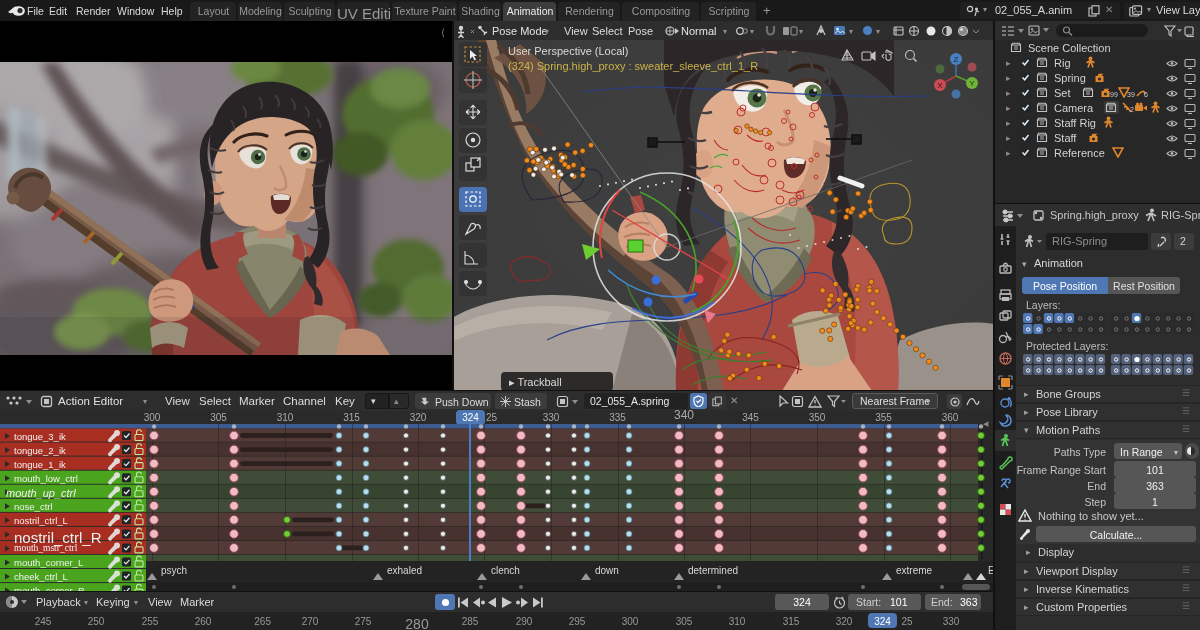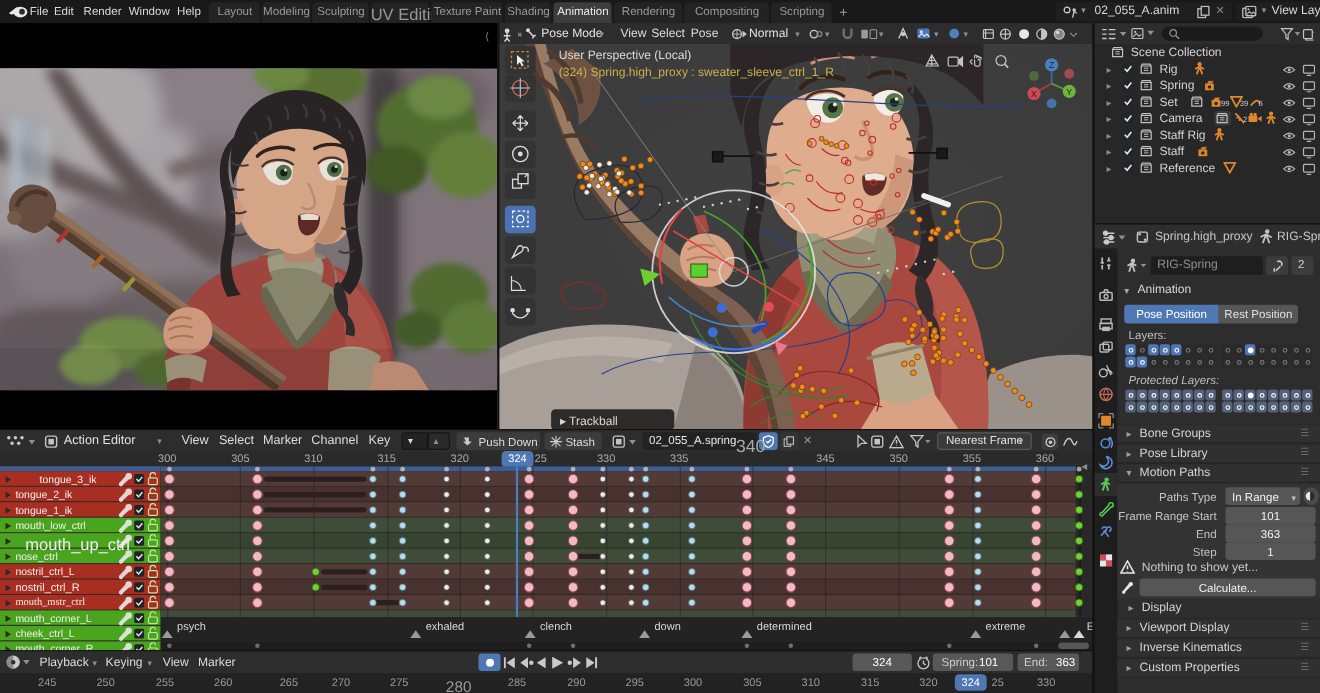--- a/index.html
+++ b/index.html
@@ -986,21 +986,21 @@
         <circle cx="153.39999999999998" cy="125.5" r="1.7" fill="none" stroke="#7a7a7a" stroke-width="1"></circle>
         <rect x="158.6" y="120" width="9.4" height="10" rx="2" fill="#2a2a2a"></rect>
         <circle cx="163.79999999999998" cy="125.5" r="1.7" fill="none" stroke="#7a7a7a" stroke-width="1"></circle>
         <rect x="169.0" y="120" width="9.4" height="10" rx="2" fill="#2a2a2a"></rect>
         <circle cx="174.2" cy="125.5" r="1.7" fill="none" stroke="#7a7a7a" stroke-width="1"></circle>
         <rect x="179.4" y="120" width="9.4" height="10" rx="2" fill="#2a2a2a"></rect>
         <circle cx="184.6" cy="125.5" r="1.7" fill="none" stroke="#7a7a7a" stroke-width="1"></circle>
         <rect x="189.8" y="120" width="9.4" height="10" rx="2" fill="#2a2a2a"></rect>
         <circle cx="195.0" cy="125.5" r="1.7" fill="none" stroke="#7a7a7a" stroke-width="1"></circle>
       </svg>
-      <span style="left:32px;top:136px;color:#bdbdbd;font-size:10.5px;white-space:nowrap;font-style:italic;">Protected Layers:</span>
+      <span style="left:32px;top:136px;color:#bdbdbd;font-size:10.5px;white-space:nowrap;">Protected Layers:</span>
       <svg style="left:0;top:0" width="206" height="426" viewBox="0 0 206 426">
         <rect x="29.0" y="150" width="9.4" height="10" rx="2" fill="#54627c"></rect>
         <circle cx="34.2" cy="155.5" r="1.7" fill="none" stroke="#ffffff" stroke-width="1"></circle>
         <rect x="39.4" y="150" width="9.4" height="10" rx="2" fill="#54627c"></rect>
         <circle cx="44.6" cy="155.5" r="1.7" fill="none" stroke="#ffffff" stroke-width="1"></circle>
         <rect x="49.8" y="150" width="9.4" height="10" rx="2" fill="#54627c"></rect>
         <circle cx="55.0" cy="155.5" r="1.7" fill="none" stroke="#ffffff" stroke-width="1"></circle>
         <rect x="60.2" y="150" width="9.4" height="10" rx="2" fill="#54627c"></rect>
         <circle cx="65.4" cy="155.5" r="1.7" fill="none" stroke="#ffffff" stroke-width="1"></circle>
         <rect x="70.6" y="150" width="9.4" height="10" rx="2" fill="#54627c"></rect>
@@ -1202,21 +1202,21 @@
       </svg>
     </div>
     <div style="left:0px;top:20px;width:994px;height:13px;background:#2a2a2a;"></div>
     <span style="left:137.0px;top:21px;width:30px;text-align:center;color:#aaaaaa;font-size:10px;">300</span>
     <span style="left:203.5px;top:21px;width:30px;text-align:center;color:#aaaaaa;font-size:10px;">305</span>
     <span style="left:270.0px;top:21px;width:30px;text-align:center;color:#aaaaaa;font-size:10px;">310</span>
     <span style="left:336.5px;top:21px;width:30px;text-align:center;color:#aaaaaa;font-size:10px;">315</span>
     <span style="left:403.0px;top:21px;width:30px;text-align:center;color:#aaaaaa;font-size:10px;">320</span>
     <span style="left:536.0px;top:21px;width:30px;text-align:center;color:#aaaaaa;font-size:10px;">330</span>
     <span style="left:602.5px;top:21px;width:30px;text-align:center;color:#aaaaaa;font-size:10px;">335</span>
-    <span style="left:669.0px;top:7px;width:30px;color:#aaaaaa;font-size:16px;">340</span>
+    <span style="left:669.0px;top:17px;width:30px;text-align:center;color:#aaaaaa;font-size:12px;">340</span>
     <span style="left:735.5px;top:21px;width:30px;text-align:center;color:#aaaaaa;font-size:10px;">345</span>
     <span style="left:802.0px;top:21px;width:30px;text-align:center;color:#aaaaaa;font-size:10px;">350</span>
     <span style="left:868.5px;top:21px;width:30px;text-align:center;color:#aaaaaa;font-size:10px;">355</span>
     <span style="left:935.0px;top:21px;width:30px;text-align:center;color:#aaaaaa;font-size:10px;">360</span>
     <span style="left:486px;top:21px;color:#aaaaaa;font-size:10px;white-space:nowrap;">25</span>
     <div style="left:456px;top:19px;width:29px;height:15px;background:#4f77b3;border-radius:4px;"></div>
     <span style="left:456px;top:21px;width:29px;text-align:center;color:#fff;font-size:10px;">324</span>
     <svg style="left:0;top:0" width="994" height="201" viewBox="0 0 994 201">
       <rect x="0" y="33" width="994" height="4.5" fill="#3d5c92"></rect>
       <rect x="146" y="37.5" width="832" height="14.05" fill="#523a36"></rect>
@@ -1561,28 +1561,28 @@
       <rect x="135" y="184.0" width="8" height="6" rx="1" fill="none" stroke="#bfe8a0" stroke-width="1.1"></rect>
       <path d="M136.5,184.0 v-2 a2.5,2.5 0 0 1 5,-0.5" stroke="#bfe8a0" stroke-width="1.1" fill="none"></path>
       <rect x="0" y="192.1" width="146" height="13.1" fill="#4aa41d"></rect>
       <path d="M5,196.6 l5,3 l-5,3 z" fill="#2a2a2a"></path>
       <path d="M109,202.1 L114,196.6 a3,3 0 1 1 3,3 L112,204.1 a2,2 0 1 1 -3,-2 Z" fill="#e8e8e8" fill-opacity="0.9"></path>
       <rect x="122" y="194.6" width="9" height="9" rx="1.5" fill="#1e2328"></rect>
       <path d="M124,199.1 l2,2 l3.5,-4" stroke="#e8e8e8" stroke-width="1.3" fill="none"></path>
       <rect x="135" y="198.1" width="8" height="6" rx="1" fill="none" stroke="#bfe8a0" stroke-width="1.1"></rect>
       <path d="M136.5,198.1 v-2 a2.5,2.5 0 0 1 5,-0.5" stroke="#bfe8a0" stroke-width="1.1" fill="none"></path>
     </svg>
-    <span style="left:14px;top:39.5px;color:#f0f0f0;font-size:9.5px;white-space:nowrap;margin-left:22px;">tongue_3_ik</span>
+    <span style="left:14px;top:39.5px;color:#f0f0f0;font-size:9.5px;white-space:nowrap;">tongue_3_ik</span>
     <span style="left:14px;top:53.55px;color:#f0f0f0;font-size:9.5px;white-space:nowrap;">tongue_2_ik</span>
     <span style="left:14px;top:67.6px;color:#f0f0f0;font-size:9.5px;white-space:nowrap;">tongue_1_ik</span>
     <span style="left:14px;top:81.65px;color:#f0f0f0;font-size:9.5px;white-space:nowrap;">mouth_low_ctrl</span>
-    <span style="left:23px;top:95.7px;color:#f0f0f0;font-size:15px;white-space:nowrap;">mouth_up_ctrl</span>
+    <span style="left:6px;top:95.7px;color:#f0f0f0;font-size:11px;white-space:nowrap;font-style:italic;">mouth_up_ctrl</span>
     <span style="left:14px;top:109.75px;color:#f0f0f0;font-size:9.5px;white-space:nowrap;">nose_ctrl</span>
     <span style="left:14px;top:123.80000000000001px;color:#f0f0f0;font-size:9.5px;white-space:nowrap;">nostril_ctrl_L</span>
-    <span style="left:14px;top:137.85000000000002px;color:#f0f0f0;font-size:10px;white-space:nowrap;">nostril_ctrl_R</span>
+    <span style="left:14px;top:137.85000000000002px;color:#f0f0f0;font-size:15px;white-space:nowrap;">nostril_ctrl_R</span>
     <span style="left:14px;top:151.9px;color:#f0f0f0;font-size:9.5px;white-space:nowrap;font-family:Liberation Serif, serif;">mouth_mstr_ctrl</span>
     <span style="left:14px;top:165.95px;color:#f0f0f0;font-size:9.5px;white-space:nowrap;">mouth_corner_L</span>
     <span style="left:14px;top:180.0px;color:#f0f0f0;font-size:9.5px;white-space:nowrap;">cheek_ctrl_L</span>
     <span style="left:14px;top:194.05px;color:#f0f0f0;font-size:9.5px;white-space:nowrap;">mouth_corner_R</span>
     <span style="left:983px;top:29px;color:#8a8a8a;font-size:7px;white-space:nowrap;">◀</span>
   </div>
 <div style="left:0px;top:592px;width:994px;height:38px;background:#2d2d2d;overflow:hidden;">
     <div style="left:0px;top:0px;width:994px;height:20px;background:#2d2d2d;"></div>
     <svg style="left:5px;top:3px" width="26" height="14" viewBox="0 0 26 14">
 <circle cx="7" cy="7" r="6" fill="#c9c9c9"></circle>
@@ -1612,21 +1612,21 @@
         <path d="M75,0.5 L82.5,5.5 L75,10.5 z M83,0.5 h1.8 v10 h-1.8 z"></path>
       </g>
     </svg>
     <div style="left:775px;top:2px;width:54px;height:16px;background:#585858;border-radius:3px;"></div>
     <span style="left:775px;top:4px;width:54px;text-align:center;color:#fff;font-size:10.5px;">324</span>
     <svg style="left:833px;top:4px" width="13" height="13" viewBox="0 0 13 13">
 <circle cx="6.5" cy="7" r="5" fill="none" stroke="#c3c3c3" stroke-width="1.2"></circle>
 <path d="M6.5,4.5 v2.5 l2,1.5 M4.5,1 l-2,1.5 M8.5,1 l2,1.5" stroke="#c3c3c3" stroke-width="1.2" fill="none"></path>
     </svg>
     <div style="left:848px;top:2px;width:73px;height:16px;background:#585858;border-radius:3px;"></div>
-    <span style="left:856px;top:4px;color:#cfcfcf;font-size:10.5px;white-space:nowrap;">Spring:</span>
+    <span style="left:856px;top:4px;color:#cfcfcf;font-size:10.5px;white-space:nowrap;">Start:</span>
     <span style="left:890px;top:4px;color:#ffffff;font-size:10.5px;white-space:nowrap;">101</span>
     <div style="left:925px;top:2px;width:56px;height:16px;background:#585858;border-radius:3px;"></div>
     <span style="left:931px;top:4px;color:#cfcfcf;font-size:10.5px;white-space:nowrap;">End:</span>
     <span style="left:960px;top:4px;color:#ffffff;font-size:10.5px;white-space:nowrap;">363</span>
     <div style="left:0px;top:20px;width:994px;height:18px;background:#222222;"></div>
     <span style="left:29px;top:24px;width:28px;text-align:center;color:#999999;font-size:10px;">245</span>
     <span style="left:82px;top:24px;width:28px;text-align:center;color:#999999;font-size:10px;">250</span>
     <span style="left:136px;top:24px;width:28px;text-align:center;color:#999999;font-size:10px;">255</span>
     <span style="left:189px;top:24px;width:28px;text-align:center;color:#999999;font-size:10px;">260</span>
     <span style="left:243px;top:24px;width:28px;text-align:right;color:#999999;font-size:10px;">265</span>

